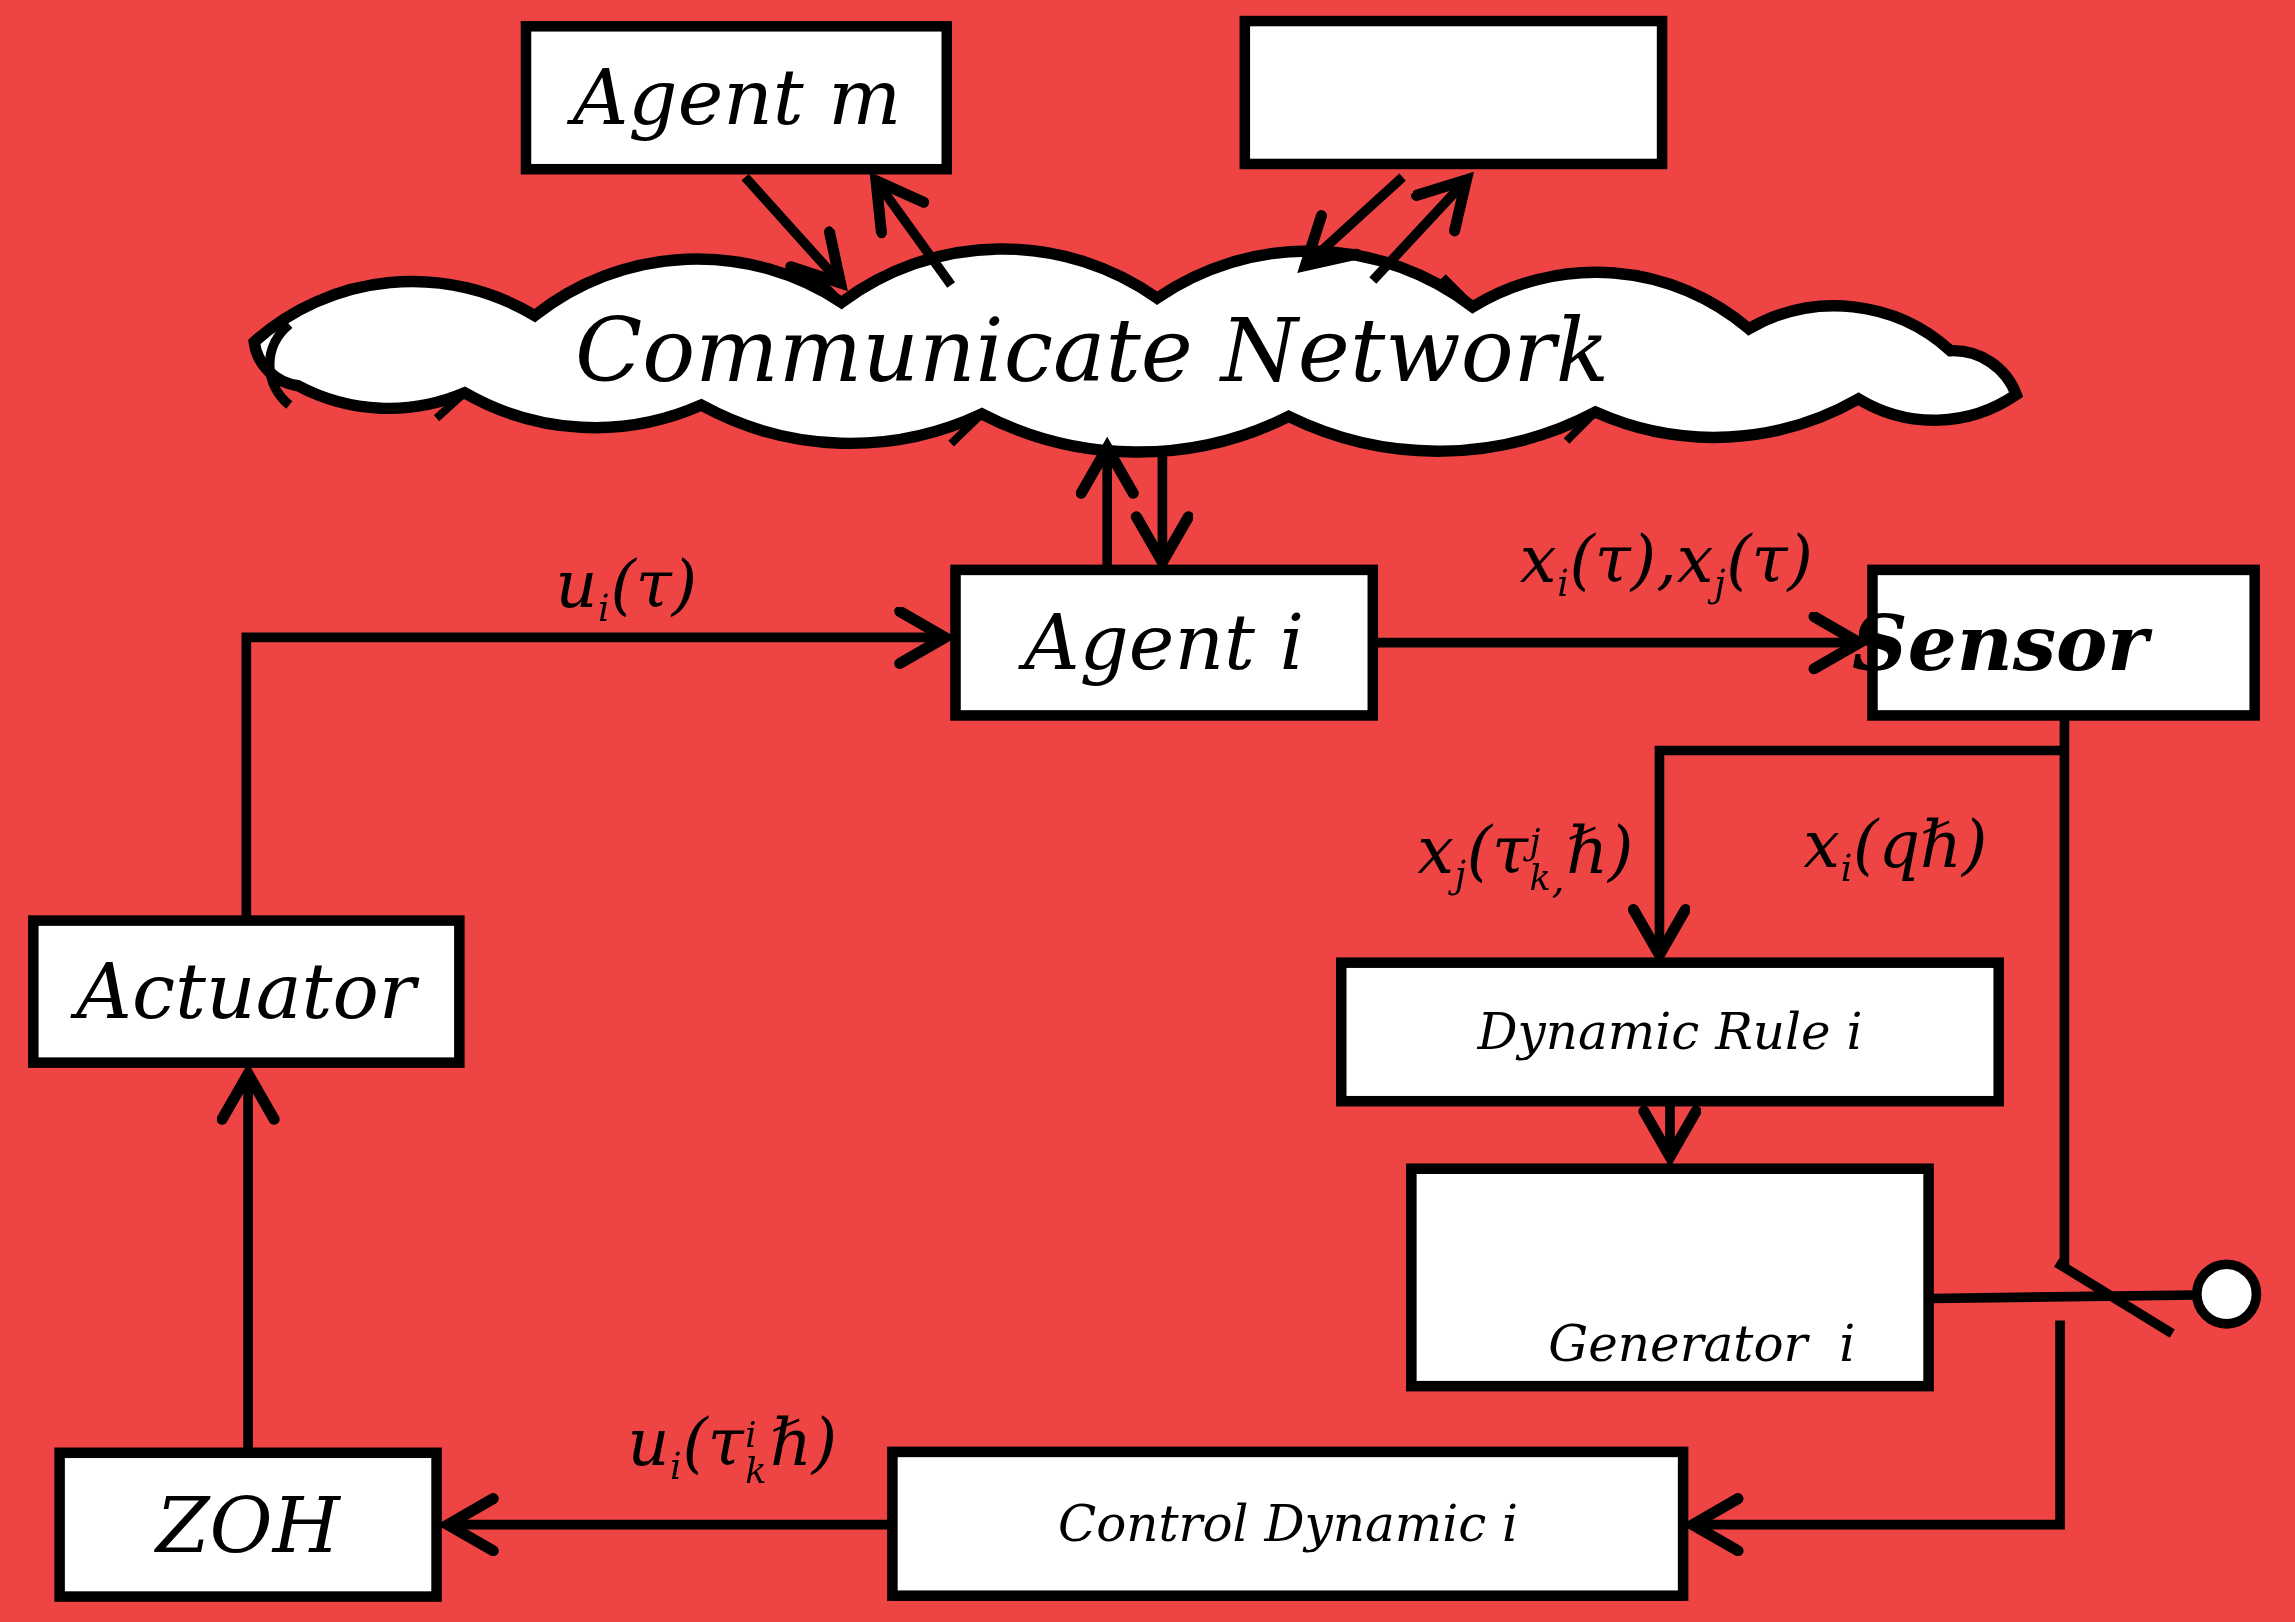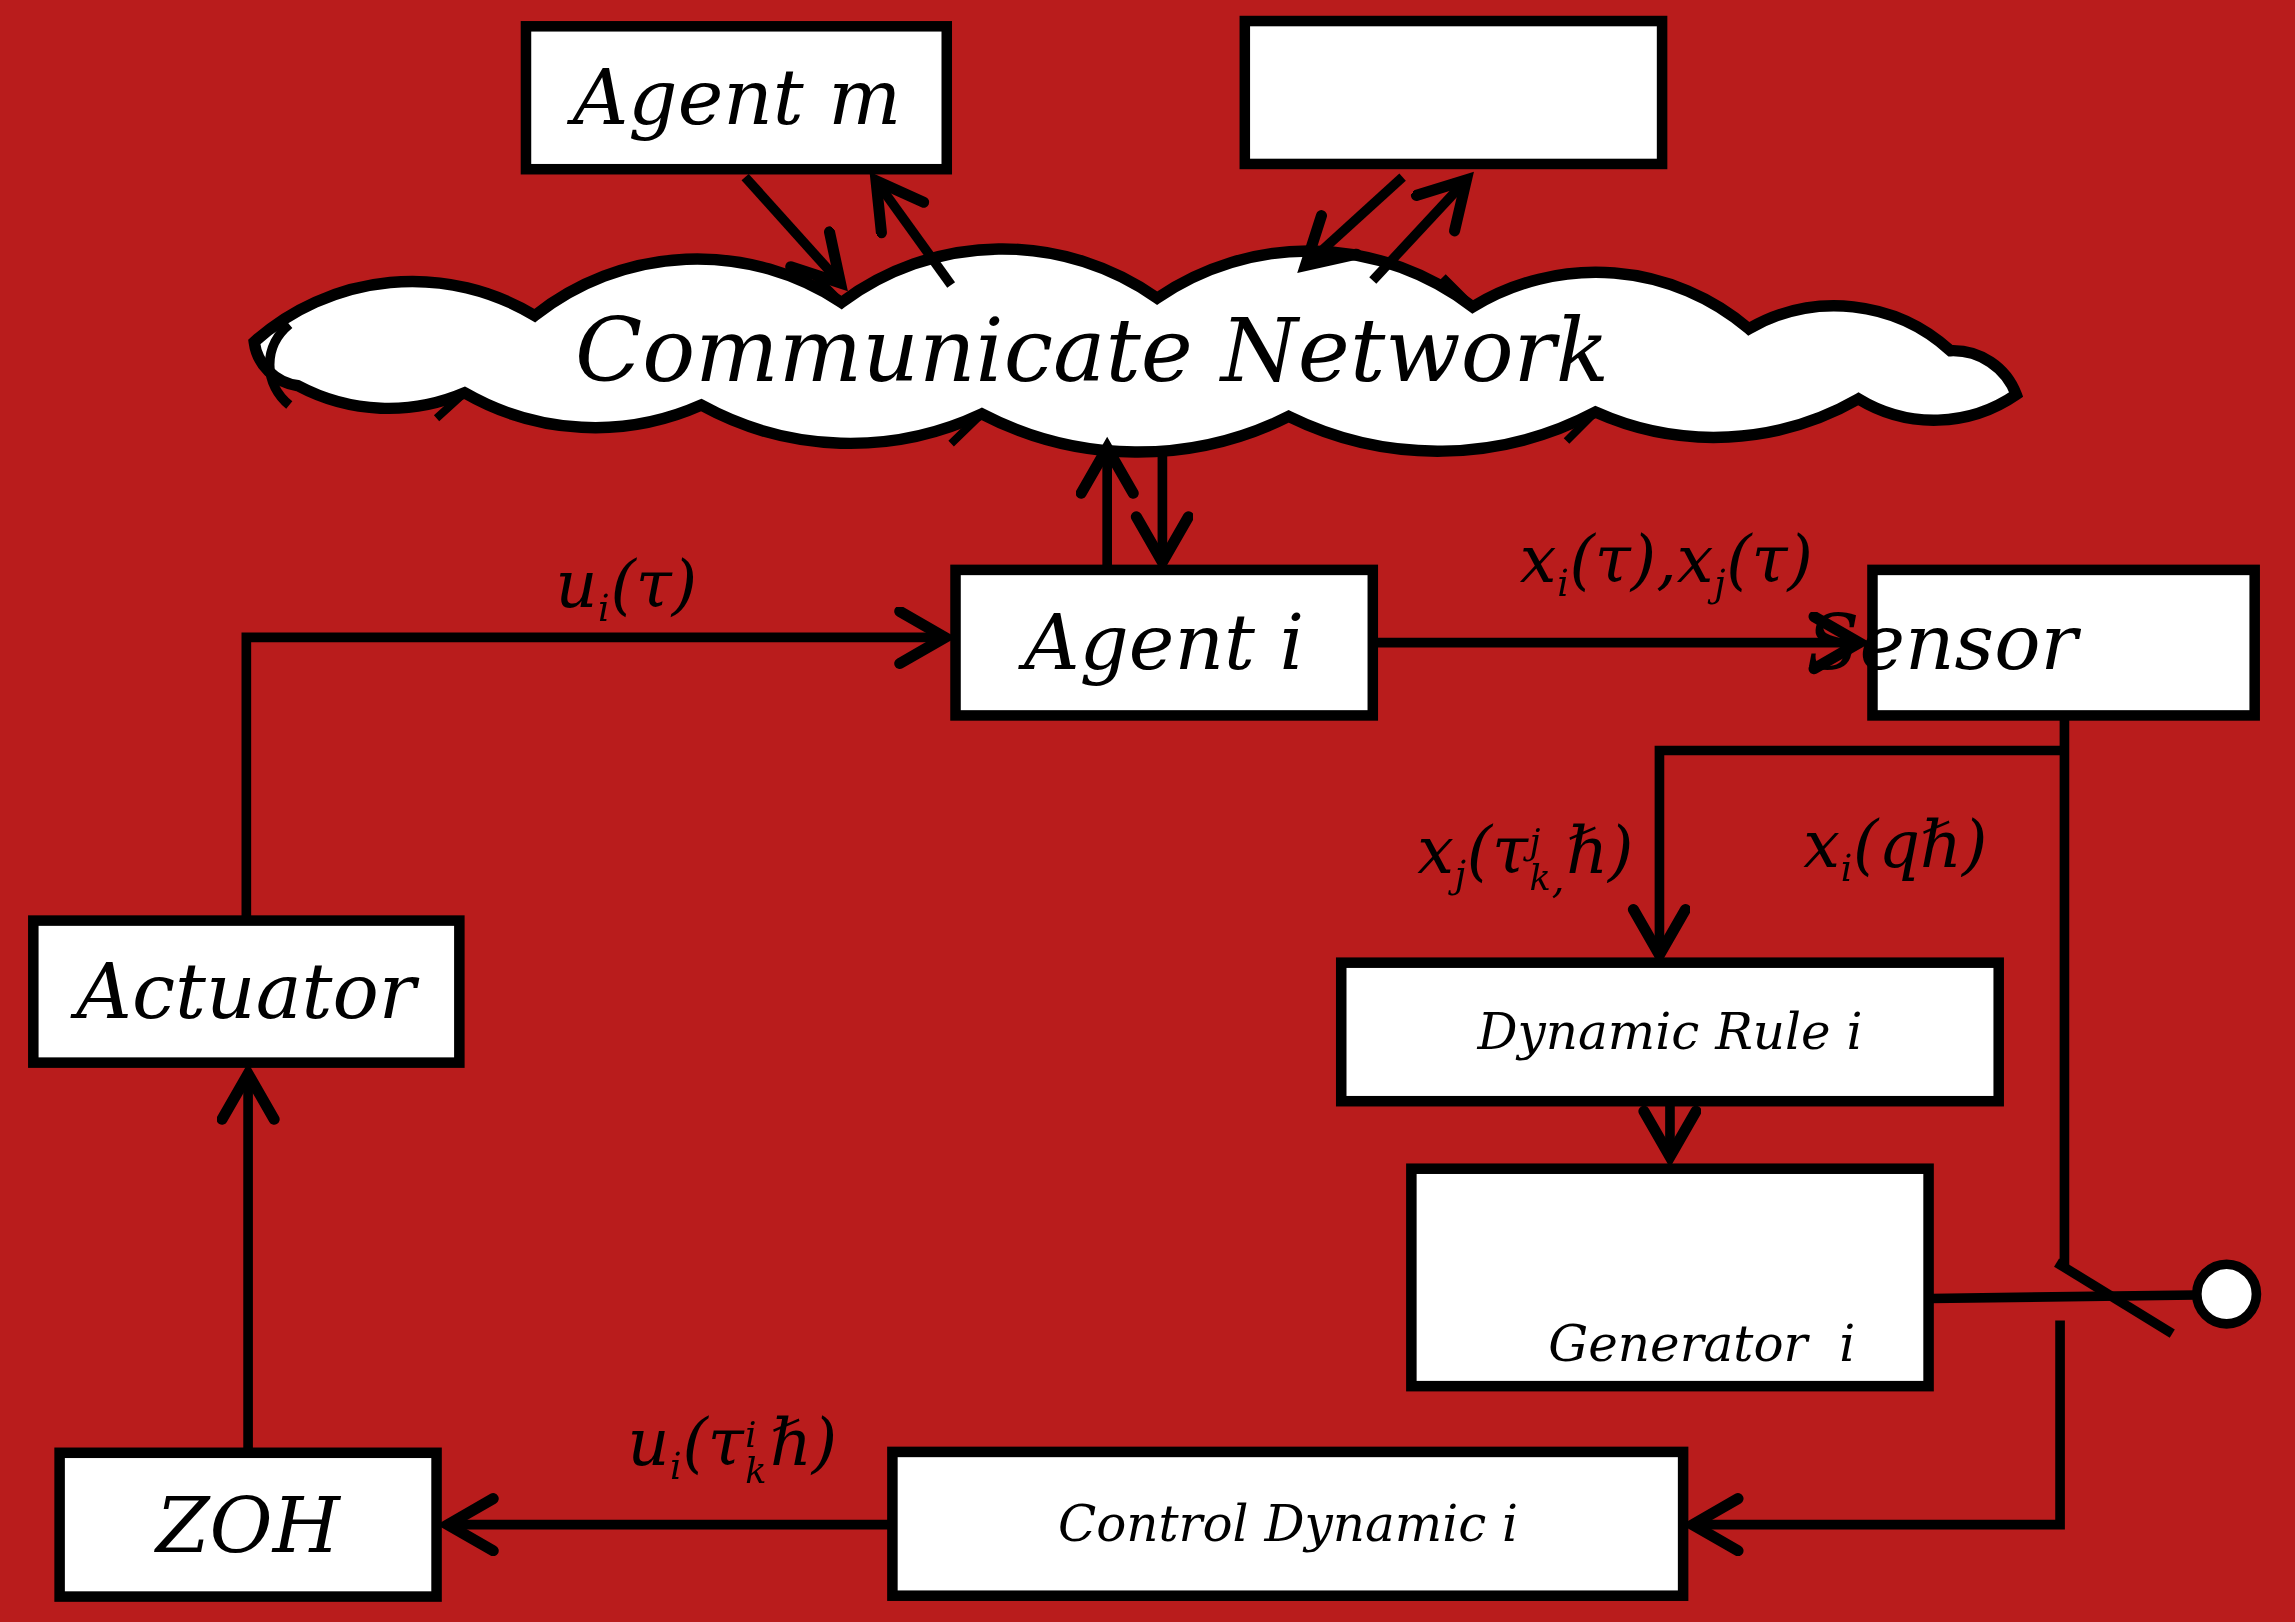--- a/index.html
+++ b/index.html
@@ -1,20 +1,20 @@
 <!DOCTYPE html>
 <html style="font-size:14px"><head>
 <meta charset="utf-8">
 <style>
   html,body{margin:0;padding:0;background:#ffffff;}
   .canvas{
     position:relative;
     width:2295px;
     height:1622px;
-    background:#b91c1c;
+    background:#ef4444;
     overflow:hidden;
     font-family:"DejaVu Serif","Liberation Serif",serif;
   }
   .canvas svg{position:absolute;inset:0;width:100%;height:100%;}
   .lbl{
     position:absolute;
     transform:translate(-50%,-50%);
     color:#000;
     font-style:italic;
     white-space:pre;
@@ -97,21 +97,21 @@
     <rect x="38" y="1050" width="486" height="162" fill="#ffffff" stroke="#000000" stroke-width="12"></rect>
     <rect x="1530" y="1098" width="750" height="158" fill="#ffffff" stroke="#000000" stroke-width="12"></rect>
     <rect x="1610" y="1333" width="590" height="248" fill="#ffffff" stroke="#000000" stroke-width="12"></rect>
     <rect x="68" y="1657" width="430" height="164" fill="#ffffff" stroke="#000000" stroke-width="12"></rect>
     <rect x="1018" y="1656" width="902" height="164" fill="#ffffff" stroke="#000000" stroke-width="12"></rect>
   </svg>
 
   <div class="lbl boxlbl" style="left:737px; top:98px;">Agent m</div>
   <div class="lbl boxlbl" style="left:1164px; top:643px;">Agent i</div>
   <div class="lbl cloudlbl" style="left:1092px; top:351px;">Communicate Network</div>
-  <div class="lbl boxlbl" style="left:1942px; top:643px;">Sensor</div>
+  <div class="lbl boxlbl" style="left:2000px; top:643px;font-weight:bold;">Sensor</div>
   <div class="lbl boxlbl" style="left:246px; top:992px;">Actuator</div>
   <div class="lbl boxlbl sm" style="left:1670px; top:1033px;">Dynamic Rule i</div>
   <div class="lbl boxlbl sm eg" style="left:1670px; top:1278px;">
     <br>
     <span>Generator  i</span>
   </div>
   <div class="lbl boxlbl" style="left:248px; top:1526px;">ZOH</div>
   <div class="lbl boxlbl sm" style="left:1288px; top:1525px;">Control Dynamic i</div>
 
   <div class="lbl math" style="left:585px; top:589px;">

